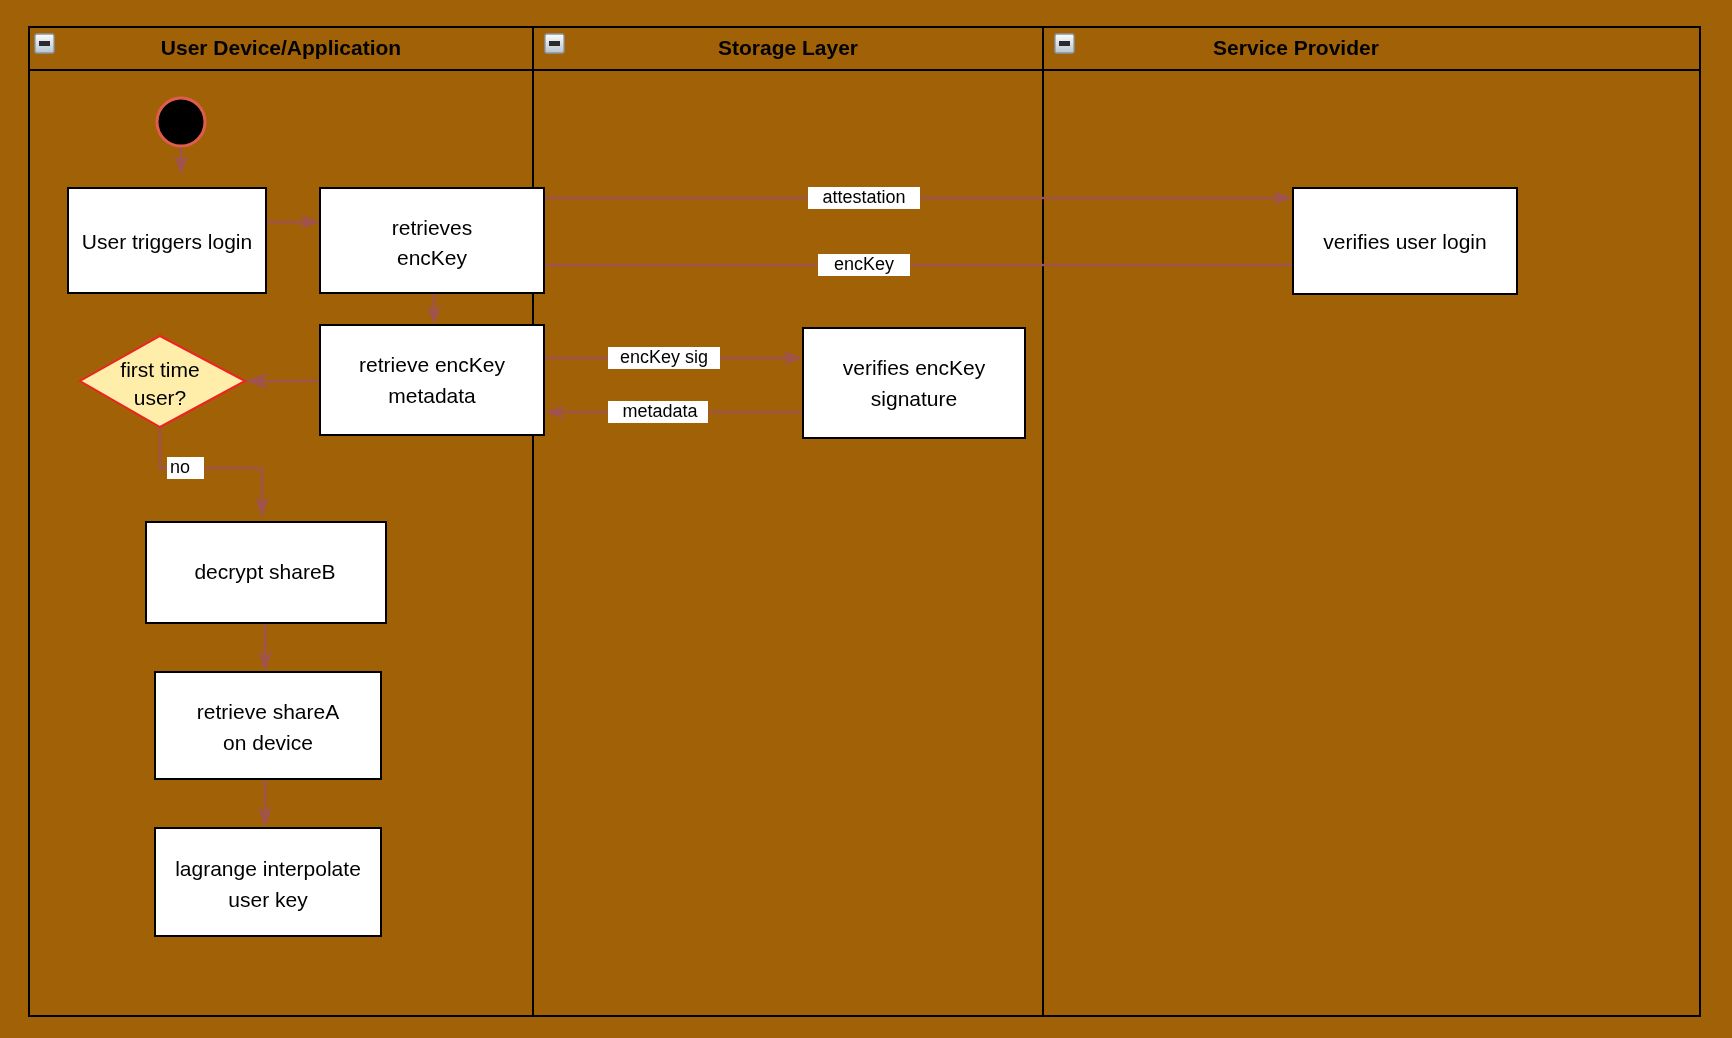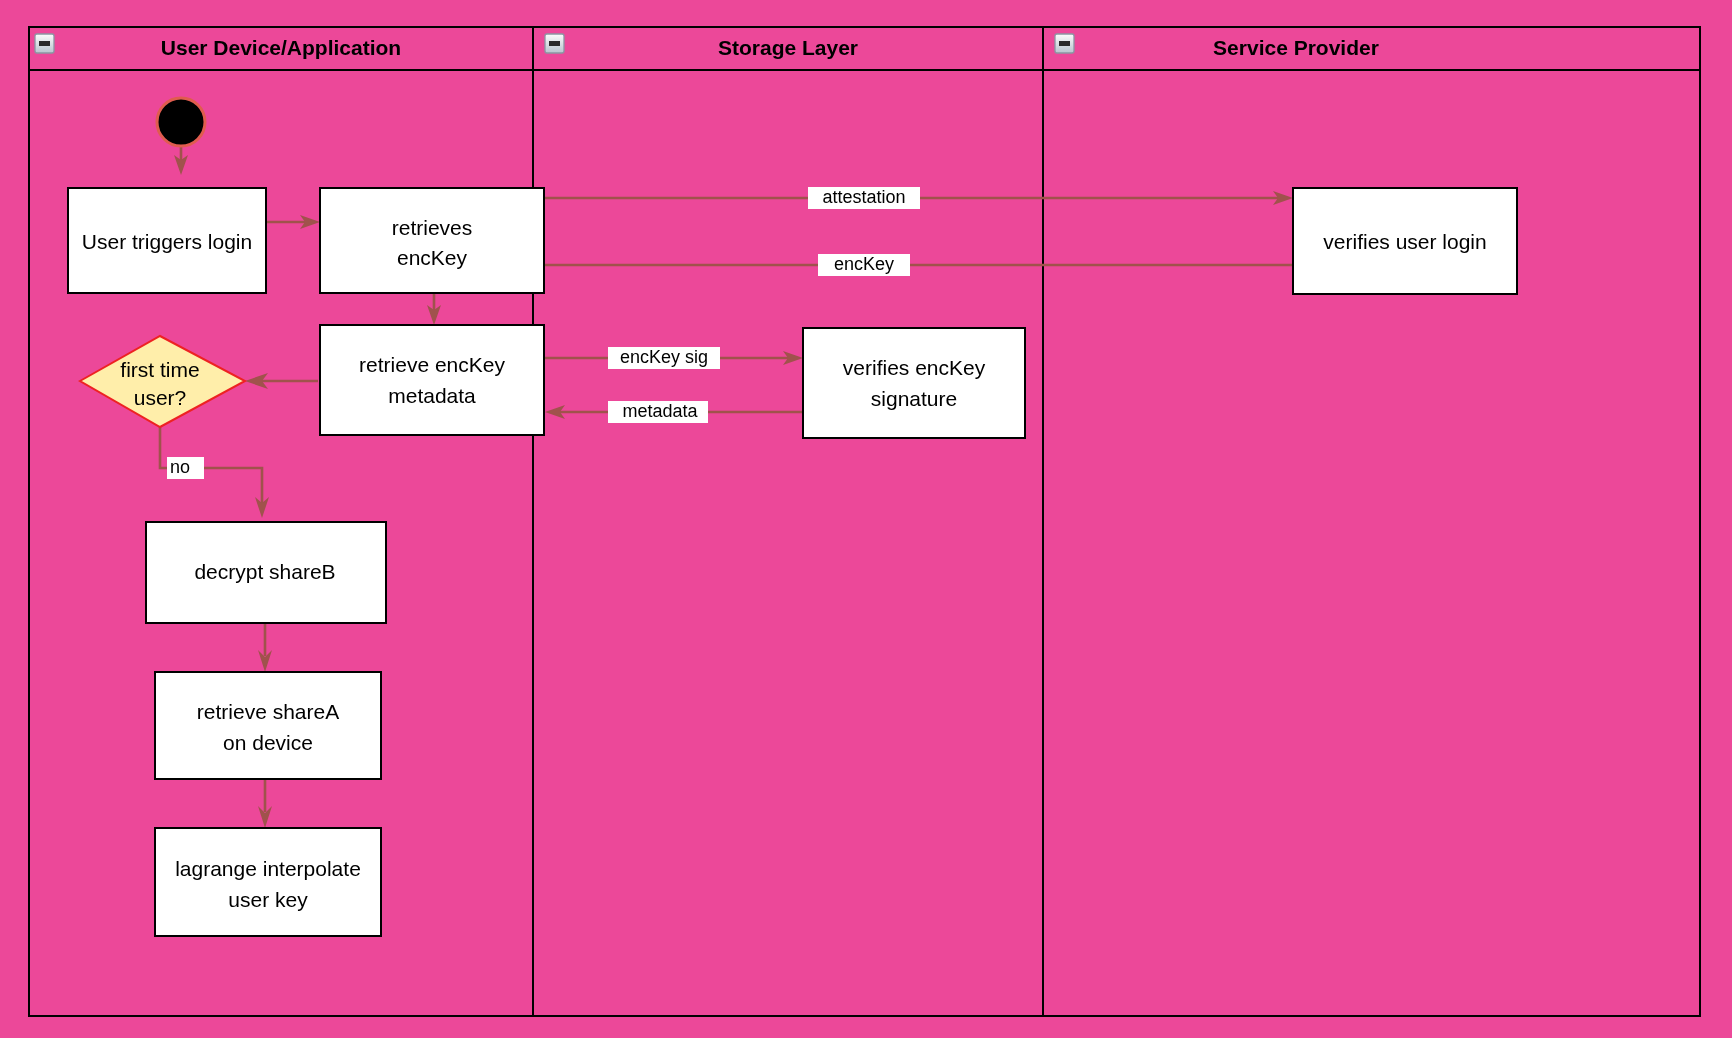--- a/index.html
+++ b/index.html
@@ -11,21 +11,21 @@
   body {
     width: 1732px;
     height: 1038px;
     font-family: "Liberation Sans", sans-serif;
     overflow: hidden;
   }
   #canvas {
     position: relative;
     width: 1732px;
     height: 1038px;
-    background: #ec4899;
+    background: #a16207;
   }
   svg.diagram {
     position: absolute;
     left: 0;
     top: 0;
     width: 1732px;
     height: 1038px;
     display: block;
   }
   .lane-title {

